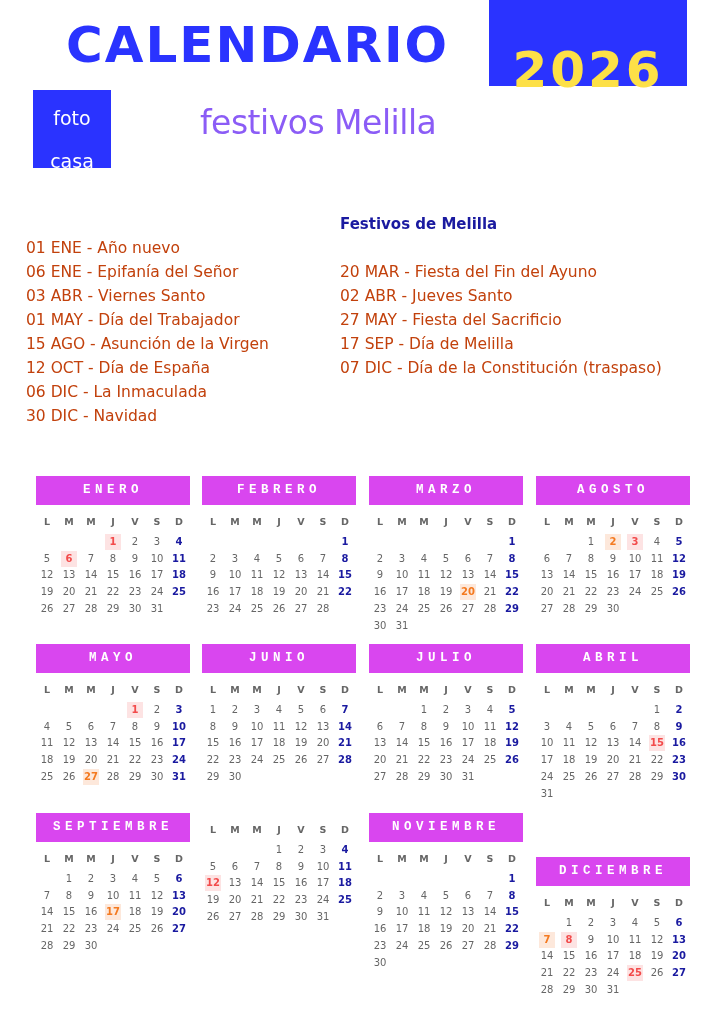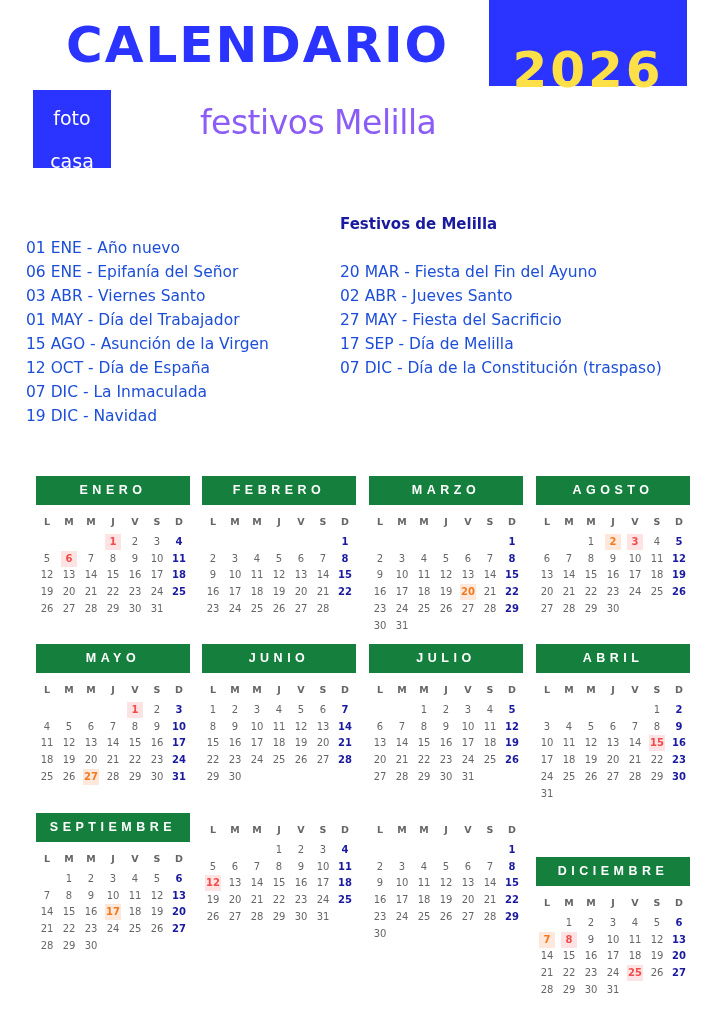--- a/index.html
+++ b/index.html
@@ -7,24 +7,24 @@
   .title { position:absolute; left:66px; top:10px; font-family:"DejaVu Sans", sans-serif; font-weight:bold; font-size:50px; letter-spacing:2px; color:#2a33ff; line-height:70px; }
   .year-box { position:absolute; left:489px; top:0; width:198px; height:86px; background:#2a33ff; }
   .year { position:absolute; left:0; top:12px; width:198px; text-align:center; font-family:"DejaVu Sans", sans-serif; font-weight:bold; font-size:50px; letter-spacing:3px; color:#fde047; line-height:60px;margin-top:28px; }
   .logo { position:absolute; left:33px; top:90px; width:78px; height:78px; background:#2a33ff; }
   .logo span { position:absolute; left:0; width:78px; text-align:center; color:#fff; font-family:"DejaVu Sans", sans-serif; font-size:19px; line-height:20px; }
   .logo .l1 { top:18px; } .logo .l2 { top:36px;margin-top:25px; }
   .subtitle { position:absolute; left:200px; top:98px; font-family:"DejaVu Sans", sans-serif; font-weight:normal; font-size:33px; color:#8b5cf6; letter-spacing:-0.5px; line-height:50px; }
   .hol-col { position:absolute; top:212px; color:#2020b0; }
   .hol-col h3 { margin:0; font-family:"DejaVu Sans", sans-serif; font-weight:bold; font-size:15px; color:#1a1aa0; line-height:24px; }
   .hol-col ul { list-style:none; margin:24px 0 0 0; padding:0; }
-  .hol-col li { font-family:"DejaVu Sans", sans-serif; font-size:15.5px; line-height:24px; color:#1d4ed8; white-space:nowrap; }
+  .hol-col li { font-family:"DejaVu Sans", sans-serif; font-size:15.5px; line-height:24px; color:#c2410c; white-space:nowrap; }
   .col-nat { left:26px; } .col-mel { left:340px; }
   .month { position:absolute; width:154px; }
-  .mhead { height:29px; background:#15803d; color:#fff; text-align:center; font-family:Liberation Sans, sans-serif; font-weight:bold; font-size:12.5px; letter-spacing:4.5px; line-height:29px; }
+  .mhead { height:29px; background:#d946ef; color:#fff; text-align:center; font-family:Liberation Mono, monospace; font-weight:bold; font-size:12.5px; letter-spacing:4.5px; line-height:29px; }
   .grid { display:grid; grid-template-columns:repeat(7, 1fr); margin-top:9px; padding:0 0px; }
   .wd, .d { text-align:center; height:16.8px; line-height:16.8px; font-family:"DejaVu Sans", sans-serif; font-size:10px; color:#555; }
   .wd { font-weight:bold; font-size:9.5px; color:#666; margin-bottom:3px; }
   .d { color:#666; }
   .d.sun { color:#1a1aa0; font-weight:bold; }
   .d.nat { color:#f24b4b; font-weight:bold; }
   .d.nat span, .d.loc span { display:inline-block; width:16px; height:16px; line-height:16px; }
   .d.nat span { background:#fde3e3; }
   .d.loc { color:#f47a20; font-weight:bold; }
   .d.loc span { background:#fde8db; }
@@ -44,22 +44,22 @@
 <div class="subtitle">festivos Melilla</div>
 
 <div class="hol-col col-nat">
   <ul>
     <li>01 ENE - Año nuevo</li>
     <li>06 ENE - Epifanía del Señor</li>
     <li>03 ABR - Viernes Santo</li>
     <li>01 MAY - Día del Trabajador</li>
     <li>15 AGO - Asunción de la Virgen</li>
     <li>12 OCT - Día de España</li>
-    <li>07 DIC - La Inmaculada</li>
-    <li>19 DIC - Navidad</li>
+    <li>06 DIC - La Inmaculada</li>
+    <li>30 DIC - Navidad</li>
   </ul>
 </div>
 
 <div class="hol-col col-mel">
   <h3>Festivos de Melilla</h3>
   <ul>
     <li>20 MAR - Fiesta del Fin del Ayuno</li>
     <li>02 ABR - Jueves Santo</li>
     <li>27 MAY - Fiesta del Sacrificio</li>
     <li>17 SEP - Día de Melilla</li>
@@ -517,20 +517,21 @@
         <div class="d sun"><span>25</span></div>
         <div class="d"><span>26</span></div>
         <div class="d"><span>27</span></div>
         <div class="d"><span>28</span></div>
         <div class="d"><span>29</span></div>
         <div class="d"><span>30</span></div>
         <div class="d"><span>31</span></div>
       </div>
     </div>
     <div class="month" style="left: 369px; top: 813px;">
+      <div class="mhead">NOVIEMBRE</div>
       <div class="grid">
         <div class="wd">L</div>
         <div class="wd">M</div>
         <div class="wd">M</div>
         <div class="wd">J</div>
         <div class="wd">V</div>
         <div class="wd">S</div>
         <div class="wd">D</div>
         <div class="d"></div>
         <div class="d"></div>

